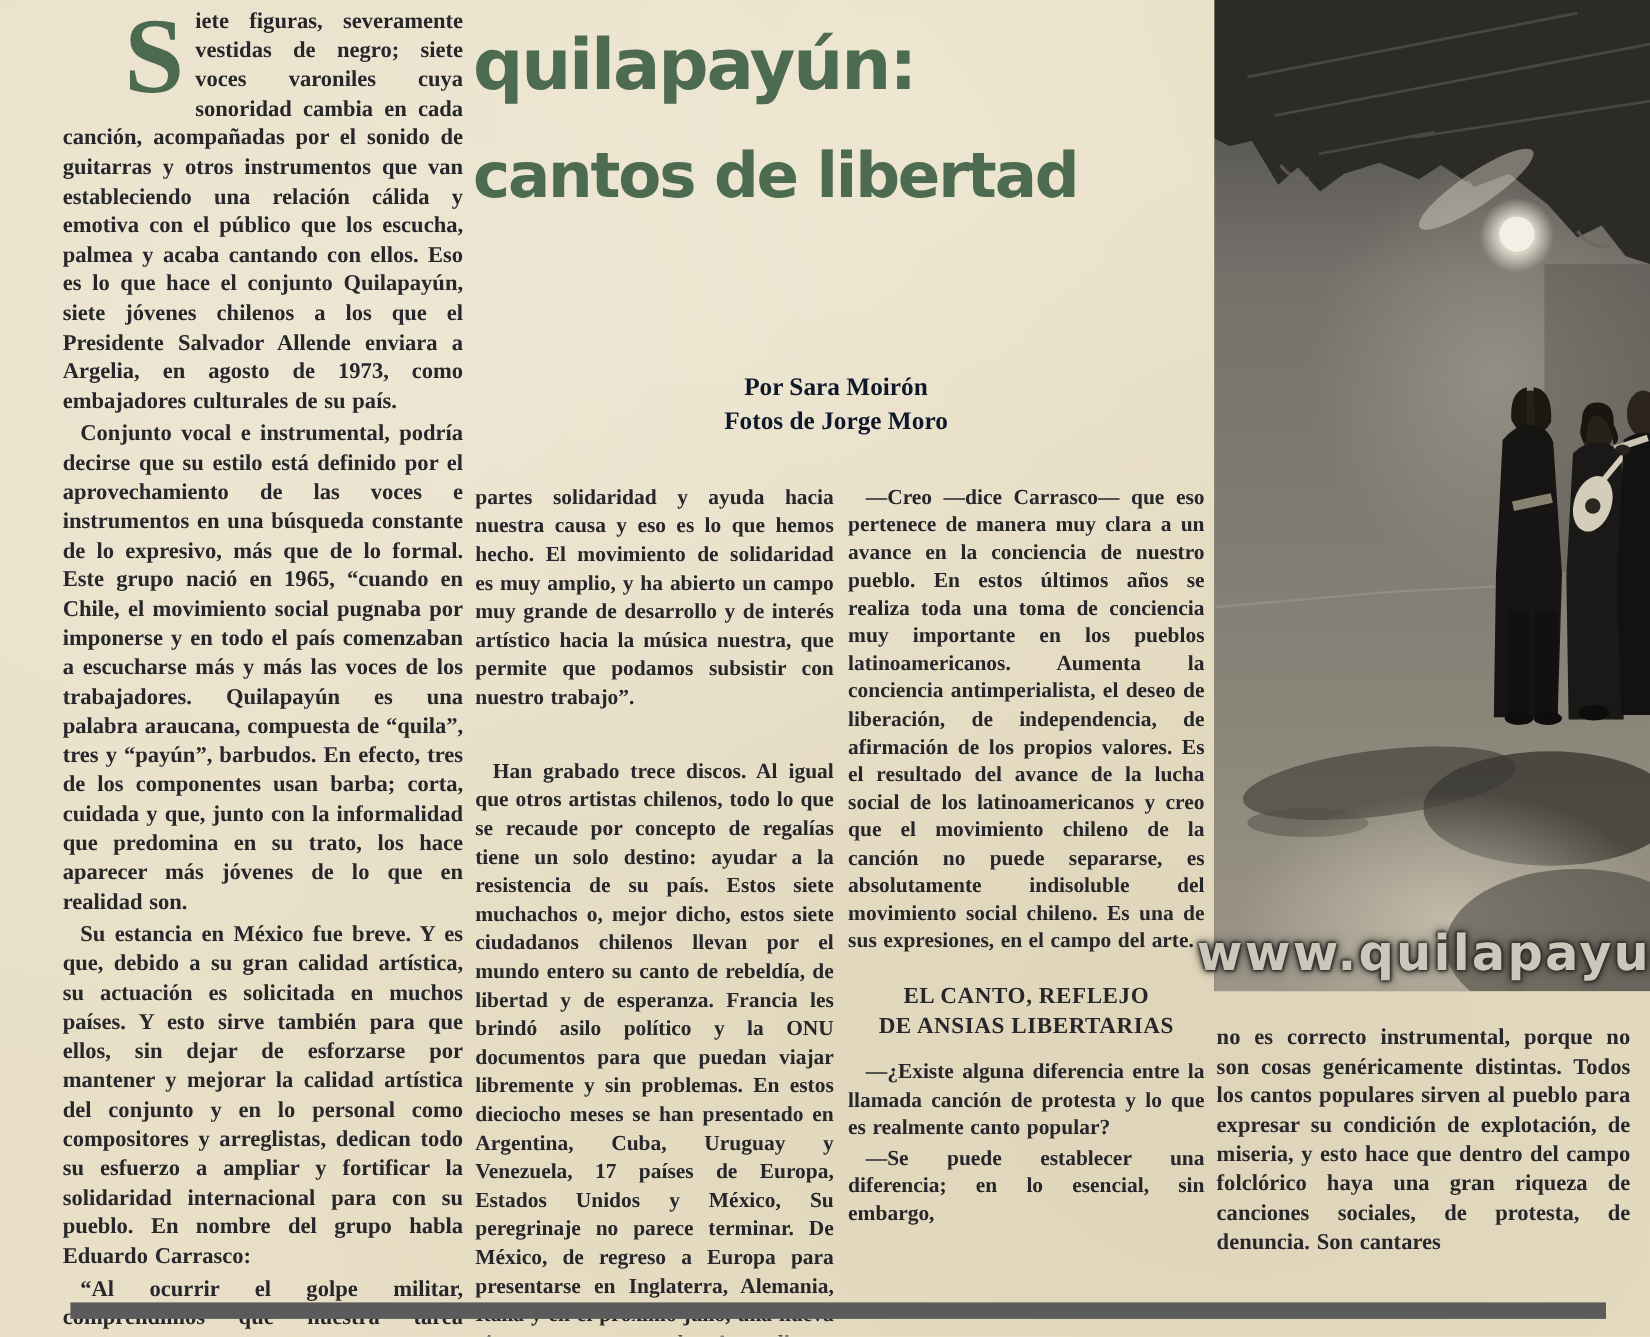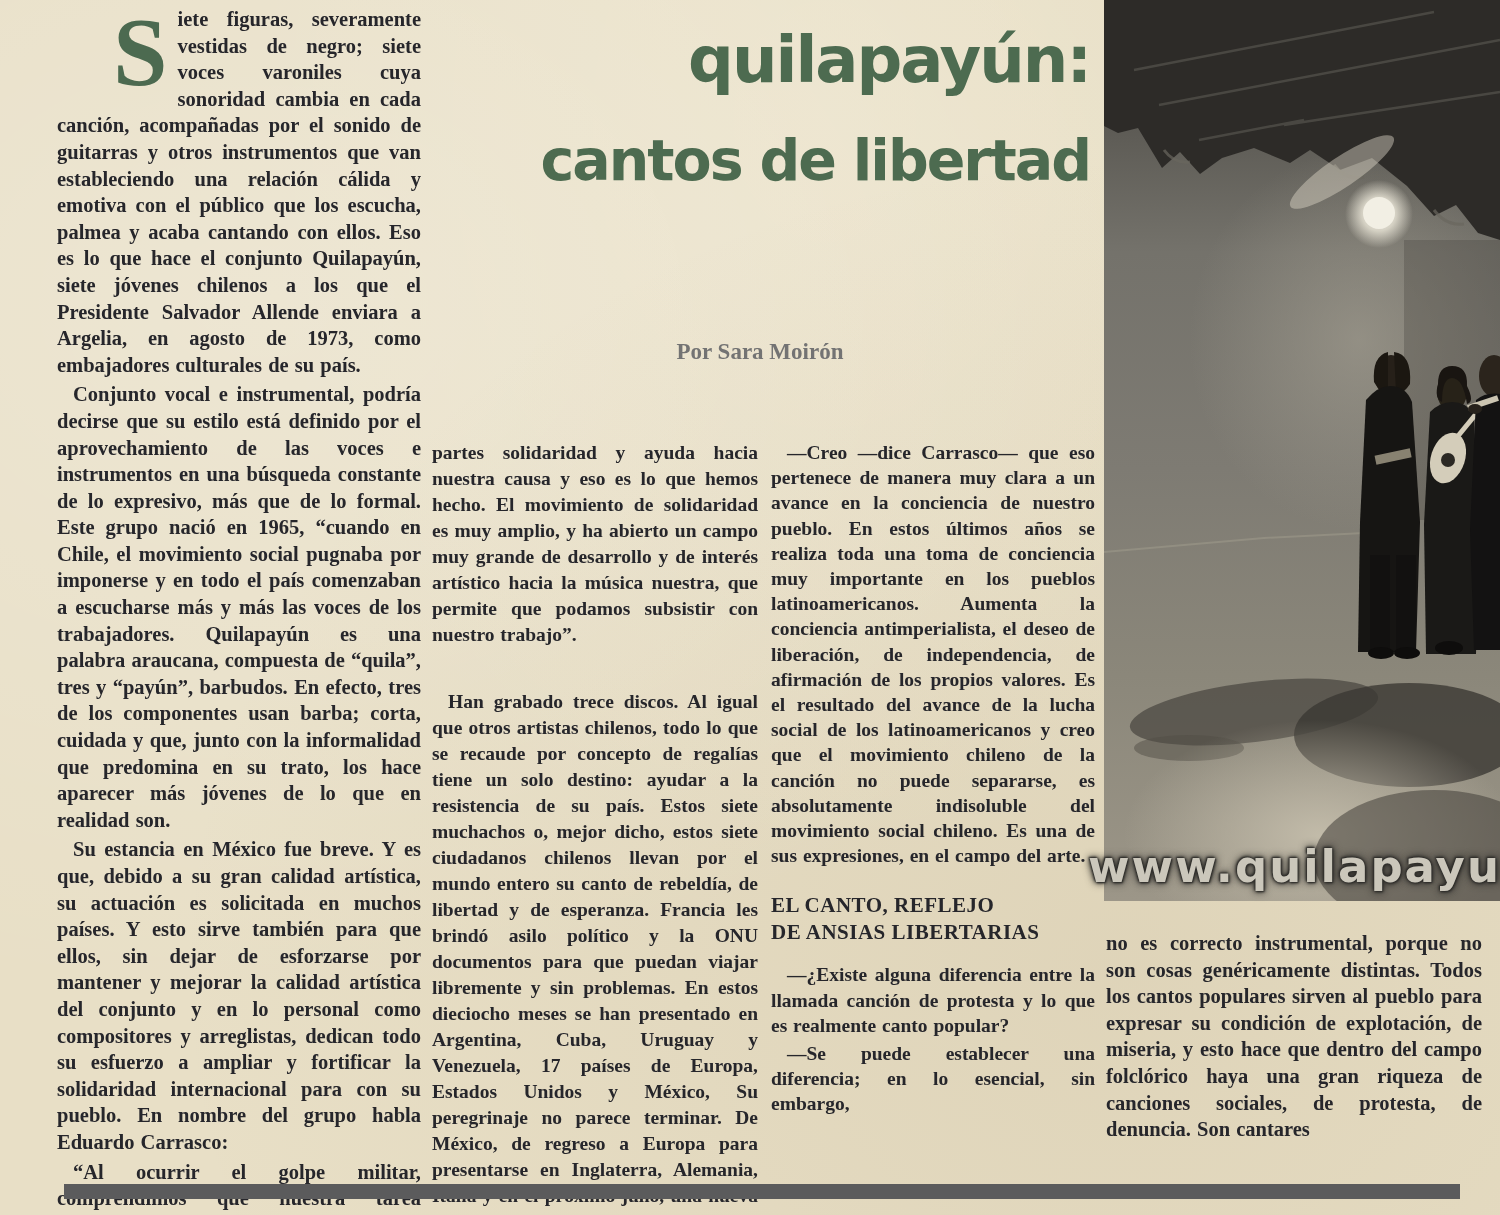--- a/index.html
+++ b/index.html
@@ -19,34 +19,34 @@
   .dropcap{
     float:left;color:#4c6a50;font-weight:700;
     font-size:98px;line-height:76px;
     margin:8px 10px 2px 56px;
   }
   #col2{left:432px;top:440px;width:326px;font-size:19.5px;line-height:26px;}
   #col2 p.gapped{margin-top:41px;}
   #col3{left:771px;top:440px;width:324px;font-size:19.5px;line-height:25.2px;}
   #col4{left:1106px;top:930px;width:376px;font-size:20.5px;line-height:26.6px;}
   .subhead{
-    margin:24px 0 16px 0;
+    text-align:center;margin:24px 0 16px 0;
     font-size:21px;line-height:27px;letter-spacing:0.5px;
   }
   .subhead div{text-indent:0;}
   #title{
-    position:absolute;left:430px;top:24px;width:660px;text-align:right;
+    position:absolute;left:430px;top:24px;width:660px;text-align:left;
     color:#4d6b50;font-family:"DejaVu Sans", sans-serif;font-weight:700;
   }
   #title .t1{font-size:64px;line-height:72px;letter-spacing:-2px;margin-bottom:28px;}
   #title .t2{font-size:57px;line-height:72px;letter-spacing:-2px;margin-bottom:40px;}
   #title .t3{font-size:61px;line-height:72px;letter-spacing:-2px;}
   #byline{
     position:absolute;left:430px;top:336px;width:660px;text-align:center;
-    color:#737373;font-size:23px;line-height:31px;font-weight:700;
+    color:#0f172a;font-size:23px;line-height:31px;font-weight:700;
   }
   #photo{
     position:absolute;left:1104px;top:0;width:396px;height:901px;
     overflow:hidden;background:#55534e;
   }
   #watermark{
     position:absolute;left:1088px;top:840px;white-space:nowrap;
     font-family:"DejaVu Sans", sans-serif;font-weight:700;
     font-size:45px;letter-spacing:2px;
     color:#cbc7bb;
@@ -60,20 +60,21 @@
 </head>
 <body>
 
 <div id="title">
   <div class="t1">quilapayún:</div>
   <div class="t2">cantos de libertad</div>
 </div>
 
 <div id="byline">
   <div>Por Sara Moirón</div>
+  <div>Fotos de Jorge Moro</div>
 </div>
 
 <div id="col1" class="col">
   <p class="first"><span class="dropcap">S</span><span>iete figuras, severamente vestidas de negro; siete voces varoniles cuya sonoridad cambia en cada canción, acompañadas por el sonido de guitarras y otros instrumentos que van estableciendo una relación cálida y emotiva con el público que los escucha, palmea y acaba cantando con ellos. Eso es lo que hace el conjunto Quilapayún, siete jóvenes chilenos a los que el Presidente Salvador Allende enviara a Argelia, en agosto de 1973, como embajadores culturales de su país.</span></p>
   <p>Conjunto vocal e instrumental, podría decirse que su estilo está definido por el aprovechamiento de las voces e instrumentos en una búsqueda constante de lo expresivo, más que de lo formal. Este grupo nació en 1965, “cuando en Chile, el movimiento social pugnaba por imponerse y en todo el país comenzaban a escucharse más y más las voces de los trabajadores. Quilapayún es una palabra araucana, compuesta de “quila”, tres y “payún”, barbudos. En efecto, tres de los componentes usan barba; corta, cuidada y que, junto con la informalidad que predomina en su trato, los hace aparecer más jóvenes de lo que en realidad son.</p>
   <p>Su estancia en México fue breve. Y es que, debido a su gran calidad artística, su actuación es solicitada en muchos países. Y esto sirve también para que ellos, sin dejar de esforzarse por mantener y mejorar la calidad artística del conjunto y en lo personal como compositores y arreglistas, dedican todo su esfuerzo a ampliar y fortificar la solidaridad internacional para con su pueblo. En nombre del grupo habla Eduardo Carrasco:</p>
   <p>“Al ocurrir el golpe militar, comprendimos que nuestra tarea principal era seguir representando a nuestro pueblo, buscando por todas</p>
 </div>
 
 <div id="col2" class="col">

